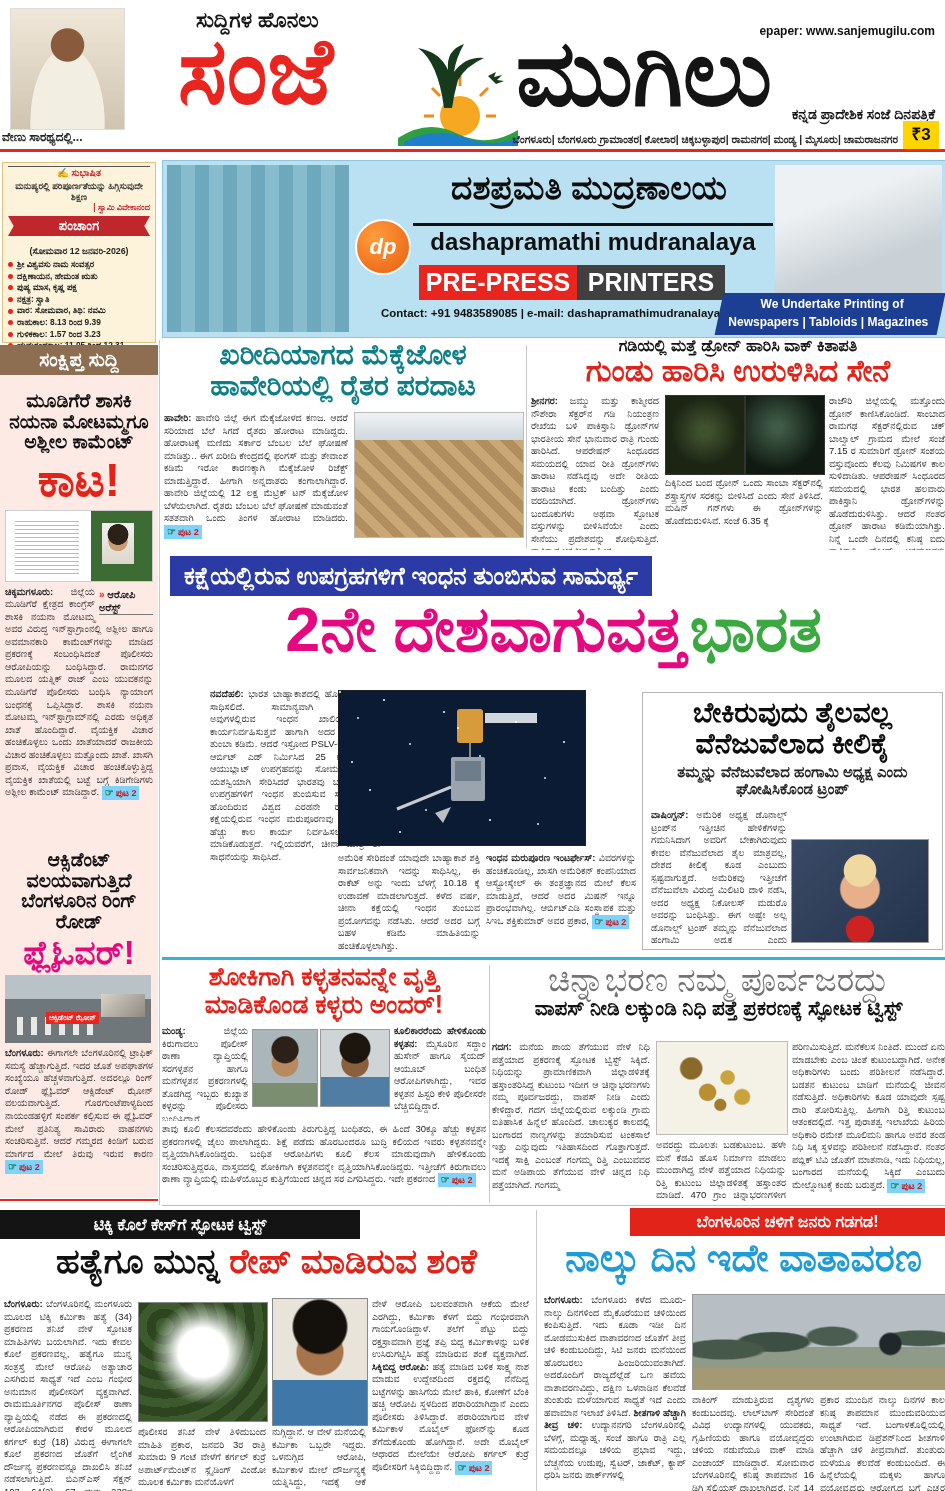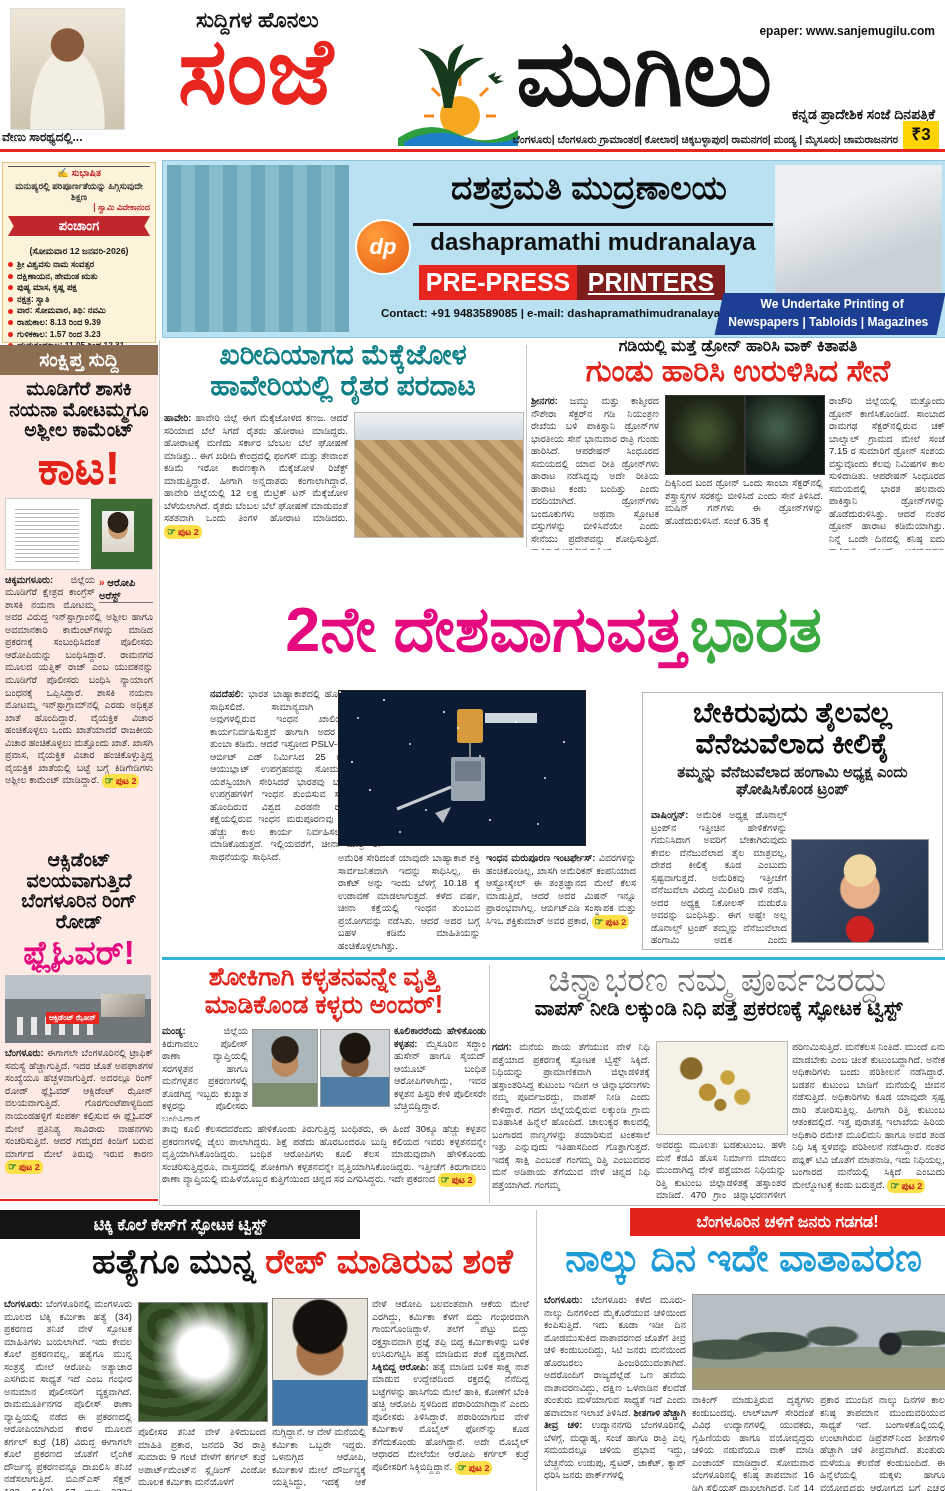--- a/index.html
+++ b/index.html
@@ -1,36 +1,36 @@
 <!DOCTYPE html>
 <html><head>
 <meta charset="utf-8">
 <style>
   html,body{margin:0;padding:0;background:#e9e9e9;}
   #page{position:relative;width:945px;height:1491px;background:#ffffff;font-family:"Liberation Sans",sans-serif;overflow:hidden;margin:0 auto;}
   .abs{position:absolute;}
   .bt{font-size:9.5px;line-height:1.32;text-align:justify;color:#1b1b1b;overflow:hidden;}
   .b{font-weight:bold;}
   .center{text-align:center;}
-  .pg{display:inline-block;background:#fde047;color:#c21d1d;font-weight:bold;font-size:9px;padding:0 3px;white-space:nowrap;vertical-align:middle;border-radius:6px;}
+  .pg{display:inline-block;background:#7dd3fc;color:#c21d1d;font-weight:bold;font-size:9px;padding:0 3px;white-space:nowrap;vertical-align:middle;}
   .pg .hand{color:#1b7e3c;margin-right:2px;font-size:10px;}
   .ph{position:absolute;overflow:hidden;}
   
   .photo-editor{background:radial-gradient(circle at 50% 30%,#8a5a3c 16%,rgba(0,0,0,0) 17%),radial-gradient(ellipse at 50% 95%,#f3eee2 46%,rgba(0,0,0,0) 47%),linear-gradient(#efe7d8,#cfc4b0);border:1px solid #ddd;}
   .m-red{font-weight:bold;color:#e8251f;line-height:.9;}
   .m-black{font-weight:bold;color:#141414;line-height:.9;}
   .rule-red{background:#e8251f;}
   .price-box{background:#ffd400;color:#111;font-weight:bold;text-align:center;}
   
   .ad{background:#b9e1f2;border:1px solid #8ec6de;}
   .photo-machine{background:repeating-linear-gradient(90deg,#6da8bd 0 14px,#87bccd 14px 28px),linear-gradient(#9fd0e0,#6da8bd);}
   .photo-printer{background:linear-gradient(160deg,#eef1f3 30%,#c9d1d6 70%),#d8dcdf;}
   .dp-logo{background:radial-gradient(circle at 35% 30%,#ff9d3c,#e85d10);border-radius:50%;color:#fff;font-weight:bold;font-style:italic;display:flex;align-items:center;justify-content:center;border:2px solid #fff;}
   .prepress{background:#e8251f;color:#fff;font-weight:bold;}
-  .printers{background:#7f1d1d;color:#fff;font-weight:bold;text-decoration:underline;}
+  .printers{background:#404040;color:#fff;font-weight:bold;}
   .ad-badge{background:#1c3f94;color:#fff;font-weight:bold;text-align:center;transform:skewX(-12deg);}
   .ad-badge>div{transform:skewX(12deg);}
   
   .pan-box{background:#fdf3da;border:1px solid #e0c27a;}
   .ribbon{background:#c0272d;color:#fff;font-weight:bold;text-align:center;clip-path:polygon(0 0,100% 0,96% 50%,100% 100%,0 100%,4% 50%);}
   .dot{display:inline-block;width:5px;height:5px;background:#e8251f;border-radius:50%;margin-right:4px;vertical-align:middle;}
   .brown-band{background:#8d6e50;color:#fff;font-weight:bold;text-align:center;}
   .pinkbg{background:#fdeae4;}
   .photo-doc{background:linear-gradient(90deg,#ffffff 0 58%,#3c6b33 58% 100%);border:1px solid #ccc;}
   .photo-doc::before{content:"";position:absolute;left:6%;top:10%;width:44%;height:80%;background:repeating-linear-gradient(#fff 0 3px,#b9b9b9 3px 4px);}
@@ -133,21 +133,21 @@
       <div><span class="dot"></span><span>ನಕ್ಷತ್ರ: ಸ್ವಾತಿ</span></div>
       <div><span class="dot"></span><span>ವಾರ: ಸೋಮವಾರ, ತಿಥಿ: ನವಮಿ</span></div>
       <div><span class="dot"></span><span>ರಾಹುಕಾಲ: 8.13 ರಿಂದ 9.39</span></div>
       <div><span class="dot"></span><span>ಗುಳಿಕಕಾಲ: 1.57 ರಿಂದ 3.23</span></div>
       <div><span class="dot"></span><span>ಯಮಗಂಡಕಾಲ: 11.05 ರಿಂದ 12.31</span></div>
     </div>
   </div>
 
   <div class="abs brown-band" style="left:0;top:345px;width:158px;height:30px;font-size:19px;line-height:30px;">ಸಂಕ್ಷಿಪ್ತ ಸುದ್ದಿ</div>
 
-  <div class="abs pinkbg" style="left:0;top:375px;width:158px;height:472px;padding:4px 5px;box-sizing:border-box;">
+  <div class="abs pinkbg" style="left:0;top:375px;width:158px;height:472px;padding:16px 5px;box-sizing:border-box;">
     <div class="center b" style="font-size:19px;line-height:1.08;color:#111;">ಮೂಡಿಗೆರೆ ಶಾಸಕಿ ನಯನಾ ಮೋಟಮ್ಮಗೂ ಅಶ್ಲೀಲ ಕಾಮೆಂಟ್</div>
     <div class="center red-h" style="font-size:46px;line-height:1.2;">ಕಾಟ!</div>
     <div class="ph photo-doc" style="position:relative;left:0;top:0;width:146px;height:70px;margin:2px 0 4px;"></div>
     <div class="bt" style="height:300px;">
       <span class="inset-box"><span class="arr">»</span> <span>ಆರೋಪಿ ಅರೆಸ್ಟ್</span></span>
       <span class="b">ಚಿಕ್ಕಮಗಳೂರು:</span>
       <span>ಜಿಲ್ಲೆಯ ಮೂಡಿಗೆರೆ ಕ್ಷೇತ್ರದ ಕಾಂಗ್ರೆಸ್ ಶಾಸಕಿ ನಯನಾ ಮೋಟಮ್ಮ ಅವರ ವಿರುದ್ಧ ಇನ್‌ಸ್ಟಾಗ್ರಾಂನಲ್ಲಿ ಅಶ್ಲೀಲ ಹಾಗೂ ಅವಮಾನಕಾರಿ ಕಾಮೆಂಟ್‌ಗಳನ್ನು ಮಾಡಿದ ಪ್ರಕರಣಕ್ಕೆ ಸಂಬಂಧಿಸಿದಂತೆ ಪೊಲೀಸರು ಆರೋಪಿಯನ್ನು ಬಂಧಿಸಿದ್ದಾರೆ. ರಾಮನಗರ ಮೂಲದ ಯತ್ನಿಕ್ ರಾಜ್ ಎಂಬ ಯುವಕನನ್ನು ಮೂಡಿಗೆರೆ ಪೊಲೀಸರು ಬಂಧಿಸಿ ನ್ಯಾಯಾಂಗ ಬಂಧನಕ್ಕೆ ಒಪ್ಪಿಸಿದ್ದಾರೆ. ಶಾಸಕಿ ನಯನಾ ಮೋಟಮ್ಮ ಇನ್‌ಸ್ಟಾಗ್ರಾಮ್‌ನಲ್ಲಿ ಎರಡು ಅಧಿಕೃತ ಖಾತೆ ಹೊಂದಿದ್ದಾರೆ. ವೈಯಕ್ತಿಕ ವಿಚಾರ ಹಂಚಿಕೊಳ್ಳಲು ಒಂದು ಖಾತೆಯಾದರೆ ರಾಜಕೀಯ ವಿಚಾರ ಹಂಚಿಕೊಳ್ಳಲು ಮತ್ತೊಂದು ಖಾತೆ. ಖಾಸಗಿ ಪ್ರವಾಸ, ವೈಯಕ್ತಿಕ ವಿಚಾರ ಹಂಚಿಕೊಳ್ಳುತ್ತಿದ್ದ ವೈಯಕ್ತಿಕ ಖಾತೆಯಲ್ಲಿ ಬಟ್ಟೆ ಬಗ್ಗೆ ಕಿಡಿಗೇಡಿಗಳು ಅಶ್ಲೀಲ ಕಾಮೆಂಟ್ ಮಾಡಿದ್ದಾರೆ.</span>
       <span class="pg"><span class="hand">☞</span><span>ಪುಟ 2</span></span>
     </div>
   </div>
@@ -188,20 +188,21 @@
     </div>
     <div class="abs ph photo-drone" style="left:134px;top:58px;width:78px;height:78px;"></div>
     <div class="abs ph photo-drone2" style="left:214px;top:58px;width:78px;height:78px;"></div>
     <div class="abs bt" style="left:134px;top:140px;width:158px;height:73px;">ದಿಕ್ಕಿನಿಂದ ಬಂದ ಡ್ರೋನ್ ಒಂದು ಸಾಂಬಾ ಸೆಕ್ಟರ್‌ನಲ್ಲಿ ಶಸ್ತ್ರಾಸ್ತ್ರಗಳ ಸರಕನ್ನು ಬೀಳಿಸಿದೆ ಎಂದು ಸೇನೆ ತಿಳಿಸಿದೆ. ಮಷಿನ್ ಗನ್‌ಗಳು ಈ ಡ್ರೋನ್‌ಗಳನ್ನು ಹೊಡೆದುರುಳಿಸಿವೆ. ಸಂಜೆ 6.35 ಕ್ಕೆ</div>
     <div class="abs bt" style="left:298px;top:58px;width:116px;height:155px;">
       <span>ರಾಜೌರಿ ಜಿಲ್ಲೆಯಲ್ಲಿ ಮತ್ತೊಂದು ಡ್ರೋನ್ ಕಾಣಿಸಿಕೊಂಡಿದೆ. ಸಾಂಬಾದ ರಾಮಗಢ ಸೆಕ್ಟರ್‌ನಲ್ಲಿರುವ ಚಕ್ ಬಾಲ್ವಾಲ್ ಗ್ರಾಮದ ಮೇಲೆ ಸಂಜೆ 7.15 ರ ಸುಮಾರಿಗೆ ಡ್ರೋನ್ ಸಂಶಯ ವಸ್ತುವೊಂದು ಕೆಲವು ನಿಮಿಷಗಳ ಕಾಲ ಸುಳಿದಾಡಿತು. ಆಪರೇಷನ್ ಸಿಂಧೂರದ ಸಮಯದಲ್ಲಿ ಭಾರತ ಹಲವಾರು ಪಾಕಿಸ್ತಾನಿ ಡ್ರೋನ್‌ಗಳನ್ನು ಹೊಡೆದುರುಳಿಸಿತ್ತು. ಆದರೆ ನಂತರ ಡ್ರೋನ್ ಹಾರಾಟ ಕಡಿಮೆಯಾಗಿತ್ತು. ನಿನ್ನೆ ಒಂದೇ ದಿನದಲ್ಲಿ ಕನಿಷ್ಠ ಐದು ಪಾಕಿಸ್ತಾನಿ ಡ್ರೋನ್ ಆಕ್ರಮಣಗಳು ವರದಿಯಾಗಿವೆ.</span>
       
     </div>
   </div>
 
+  <div class="abs blue-band" style="left:170px;top:556px;padding:6px 14px;font-size:24px;white-space:nowrap;">ಕಕ್ಷೆಯಲ್ಲಿರುವ ಉಪಗ್ರಹಗಳಿಗೆ ಇಂಧನ ತುಂಬಿಸುವ ಸಾಮರ್ಥ್ಯ</div>
   <div class="abs center" style="left:162px;top:598px;width:783px;white-space:nowrap;line-height:1;">
     <span class="mag" style="font-size:63px;">2ನೇ ದೇಶವಾಗುವತ್ತ</span>
     <span class="grn" style="font-size:63px;">ಭಾರತ</span>
   </div>
 
   <div class="abs" style="left:162px;top:688px;width:783px;height:268px;">
     <div class="abs bt" style="left:0;top:0;width:170px;height:268px;margin-left:48px;">
       <span class="b">ನವದೆಹಲಿ:</span>
       <span>ಭಾರತ ಬಾಹ್ಯಾಕಾಶದಲ್ಲಿ ಹೊಸ ಮೈಲಿಗಲ್ಲು ಸಾಧಿಸಲಿದೆ. ಸಾಮಾನ್ಯವಾಗಿ ಉಪಗ್ರಹಗಳು ಅವುಗಳಲ್ಲಿರುವ ಇಂಧನ ಖಾಲಿಯಾಗುವವರೆಗೆ ಕಾರ್ಯನಿರ್ವಹಿಸುತ್ತವೆ ಹಾಗಾಗಿ ಅದರ ಜೀವಿತಾವಧಿ ತುಂಬಾ ಕಡಿಮೆ. ಆದರೆ ಇಸ್ರೋದ PSLV-C62 ರಾಕೆಟ್ ಆರ್ಬಿಟ್ ಎಡ್ ನಿರ್ಮಿಸಿದ 25 ಕೆಜಿ ತೂಕದ ಆಯುಬ್ಲಾಟ್ ಉಪಗ್ರಹವನ್ನು ಸೋಮವಾರ ಕಕ್ಷೆಗೆ ಯಶಸ್ವಿಯಾಗಿ ಸೇರಿಸಿದರೆ ಭಾರತವು ಬಾಹ್ಯಾಕಾಶದಲ್ಲಿ ಉಪಗ್ರಹಗಳಿಗೆ ಇಂಧನ ತುಂಬಿಸುವ ಸಾಮರ್ಥ್ಯವನ್ನು ಹೊಂದಿರುವ ವಿಶ್ವದ ಎರಡನೇ ರಾಷ್ಟ್ರವಾಗಲಿದೆ. ಕಕ್ಷೆಯಲ್ಲಿರುವ ಇಂಧನ ಮರುಪೂರಣವು ಉಪಗ್ರಹಗಳು ಹೆಚ್ಚು ಕಾಲ ಕಾರ್ಯ ನಿರ್ವಹಿಸಲು ಅನುವು ಮಾಡಿಕೊಡುತ್ತದೆ. ಇಲ್ಲಿಯವರೆಗೆ, ಚೀನಾ ಮಾತ್ರ ಈ ಸಾಧನೆಯನ್ನು ಸಾಧಿಸಿದೆ.</span>
     </div>
@@ -268,21 +269,21 @@
     <div class="abs bt" style="left:164px;top:176px;width:130px;height:64px;">ಅವರದ್ದು ಮೂಲತಃ ಬಡಕುಟುಂಬ. ಹಳೇ ಮನೆ ಕೆಡವಿ ಹೊಸ ನಿರ್ಮಾಣ ಮಾಡಲು ಮುಂದಾಗಿದ್ದ ವೇಳೆ ಪತ್ತೆಯಾದ ನಿಧಿಯನ್ನು ರಿತ್ತಿ ಕುಟುಂಬ ಜಿಲ್ಲಾಡಳಿತಕ್ಕೆ ಹಸ್ತಾಂತರ ಮಾಡಿದೆ. 470 ಗ್ರಾಂ ಚಿನ್ನಾಭರಣಗಳೀಗ ರಿತ್ತಿ ಕುಟುಂಬಕ್ಕೆ ಕಂಟಕವಾಗಿ</div>
     <div class="abs bt" style="left:300px;top:78px;width:153px;height:162px;">
       <span>ಪರಿಣಮಿಸುತ್ತಿದೆ. ಮನೆಕೆಲಸ ನಿಂತಿದೆ. ಮುಂದೆ ಏನು ಮಾಡಬೇಕು ಎಂಬ ಚಿಂತೆ ಕುಟುಂಬದ್ದಾಗಿದೆ. ಅನೇಕ ಅಧಿಕಾರಿಗಳು ಬಂದು ಪರಿಶೀಲನೆ ನಡೆಸಿದ್ದಾರೆ. ಬಡತನ ಕುಟುಂಬ ಬಾಡಿಗೆ ಮನೆಯಲ್ಲಿ ಜೀವನ ನಡೆಸುತ್ತಿದೆ. ಅಧಿಕಾರಿಗಳು ಕೂಡ ಯಾವುದೇ ಸ್ಪಷ್ಟ ದಾರಿ ತೋರಿಸುತ್ತಿಲ್ಲ. ಹೀಗಾಗಿ ರಿತ್ತಿ ಕುಟುಂಬ ಆತಂಕದಲ್ಲಿದೆ. ಇತ್ತ ಪುರಾತತ್ವ ಇಲಾಖೆಯ ಹಿರಿಯ ಅಧಿಕಾರಿ ರಮೇಶ ಮೂಲಿಮನಿ ಹಾಗೂ ಅವರ ತಂಡ ನಿಧಿ ಸಿಕ್ಕ ಸ್ಥಳವನ್ನು ಪರಿಶೀಲನೆ ನಡೆಸಿದ್ದಾರೆ. ನಂತರ ಪಬ್ಲಿಕ್ ಟಿವಿ ಜೊತೆಗೆ ಮಾತನಾಡಿ, ಇದು ನಿಧಿಯಲ್ಲ, ಬಂಗಾರದ ಮನೆಯಲ್ಲಿ ಸಿಕ್ಕಿದೆ ಎಂಬುದು ಮೇಲ್ನೋಟಕ್ಕೆ ಕಂಡು ಬರುತ್ತದೆ.</span>
       <span class="pg"><span class="hand">☞</span><span>ಪುಟ 2</span></span>
     </div>
   </div>
   <div class="abs hrule" style="left:162px;top:1205px;width:783px;height:1px;"></div>
 
   <div class="abs" style="left:0;top:1208px;width:533px;height:283px;">
     <div class="black-band" style="position:absolute;left:0;top:2px;width:360px;height:29px;font-size:16px;line-height:29px;">ಟಿಕ್ಕಿ ಕೊಲೆ ಕೇಸ್‌ಗೆ ಸ್ಫೋಟಕ ಟ್ವಿಸ್ಟ್</div>
-    <div class="abs center" style="left:0;top:36px;width:533px;white-space:nowrap;line-height:1;padding-left:36px;">
+    <div class="abs center" style="left:0;top:36px;width:533px;white-space:nowrap;line-height:1;">
       <span class="b" style="font-size:34px;color:#111;">ಹತ್ಯೆಗೂ ಮುನ್ನ </span>
       <span class="red-h" style="font-size:34px;">ರೇಪ್ ಮಾಡಿರುವ ಶಂಕೆ</span>
     </div>
     <div class="abs bt" style="left:4px;top:90px;width:128px;height:193px;">
       <span class="b">ಬೆಂಗಳೂರು:</span>
       <span>ಬೆಂಗಳೂರಿನಲ್ಲಿ ಮಂಗಳೂರು ಮೂಲದ ಟಿಕ್ಕಿ ಕರ್ಮಿಕಾ ಹತ್ಯೆ (34) ಪ್ರಕರಣದ ತನಿಖೆ ವೇಳೆ ಸ್ಫೋಟಕ ಮಾಹಿತಿಗಳು ಬಯಲಾಗಿವೆ. ಇದು ಕೇವಲ ಕೊಲೆ ಪ್ರಕರಣವಲ್ಲ, ಹತ್ಯೆಗೂ ಮುನ್ನ ಸಂತ್ರಸ್ತೆ ಮೇಲೆ ಆರೋಪಿ ಅತ್ಯಾಚಾರ ಎಸಗಿರುವ ಸಾಧ್ಯತೆ ಇದೆ ಎಂಬ ಗಂಭೀರ ಅನುಮಾನ ಪೊಲೀಸರಿಗೆ ವ್ಯಕ್ತವಾಗಿದೆ. ರಾಮಮೂರ್ತಿನಗರ ಪೊಲೀಸ್ ಠಾಣಾ ವ್ಯಾಪ್ತಿಯಲ್ಲಿ ನಡೆದ ಈ ಪ್ರಕರಣದಲ್ಲಿ ಆರೋಪಿಯಾಗಿರುವ ಕೇರಳ ಮೂಲದ ಕರ್ಗಲ್ ಕುರ್ರೆ (18) ವಿರುದ್ಧ ಈಗಾಗಲೇ ಕೊಲೆ ಪ್ರಕರಣದ ಜೊತೆಗೆ ಲೈಂಗಿಕ ದೌರ್ಜನ್ಯ ಪ್ರಕರಣವನ್ನೂ ದಾಖಲಿಸಿ ತನಿಖೆ ನಡೆಸಲಾಗುತ್ತಿದೆ. ಬಿಎನ್ಎಸ್ ಸೆಕ್ಷನ್ 103, 64(2), 67 ಮತ್ತು 238ರ ಅಡಿಯಲ್ಲಿ ಪ್ರಕರಣ ದಾಖಲಿಸಲಾಗಿದೆ.</span>
     </div>
     <div class="abs ph photo-woman" style="left:138px;top:94px;width:128px;height:118px;"></div>
     <div class="abs ph photo-man" style="left:272px;top:90px;width:94px;height:126px;"></div>
     <div class="abs bt" style="left:138px;top:218px;width:128px;height:65px;">ಪೊಲೀಸರ ತನಿಖೆ ವೇಳೆ ತಿಳಿದುಬಂದ ಮಾಹಿತಿ ಪ್ರಕಾರ, ಜನವರಿ 3ರ ರಾತ್ರಿ ಸುಮಾರು 9 ಗಂಟೆ ವೇಳೆಗೆ ಕರ್ಗಲ್ ಕುರ್ರೆ ಅಪಾರ್ಟ್‌ಮೆಂಟ್‌ನ ಸ್ಲೈಡಿಂಗ್ ವಿಂಡೋ ಮೂಲಕ ಕರ್ಮಿಕಾ ಮನೆಯೊಳಗೆ</div>

